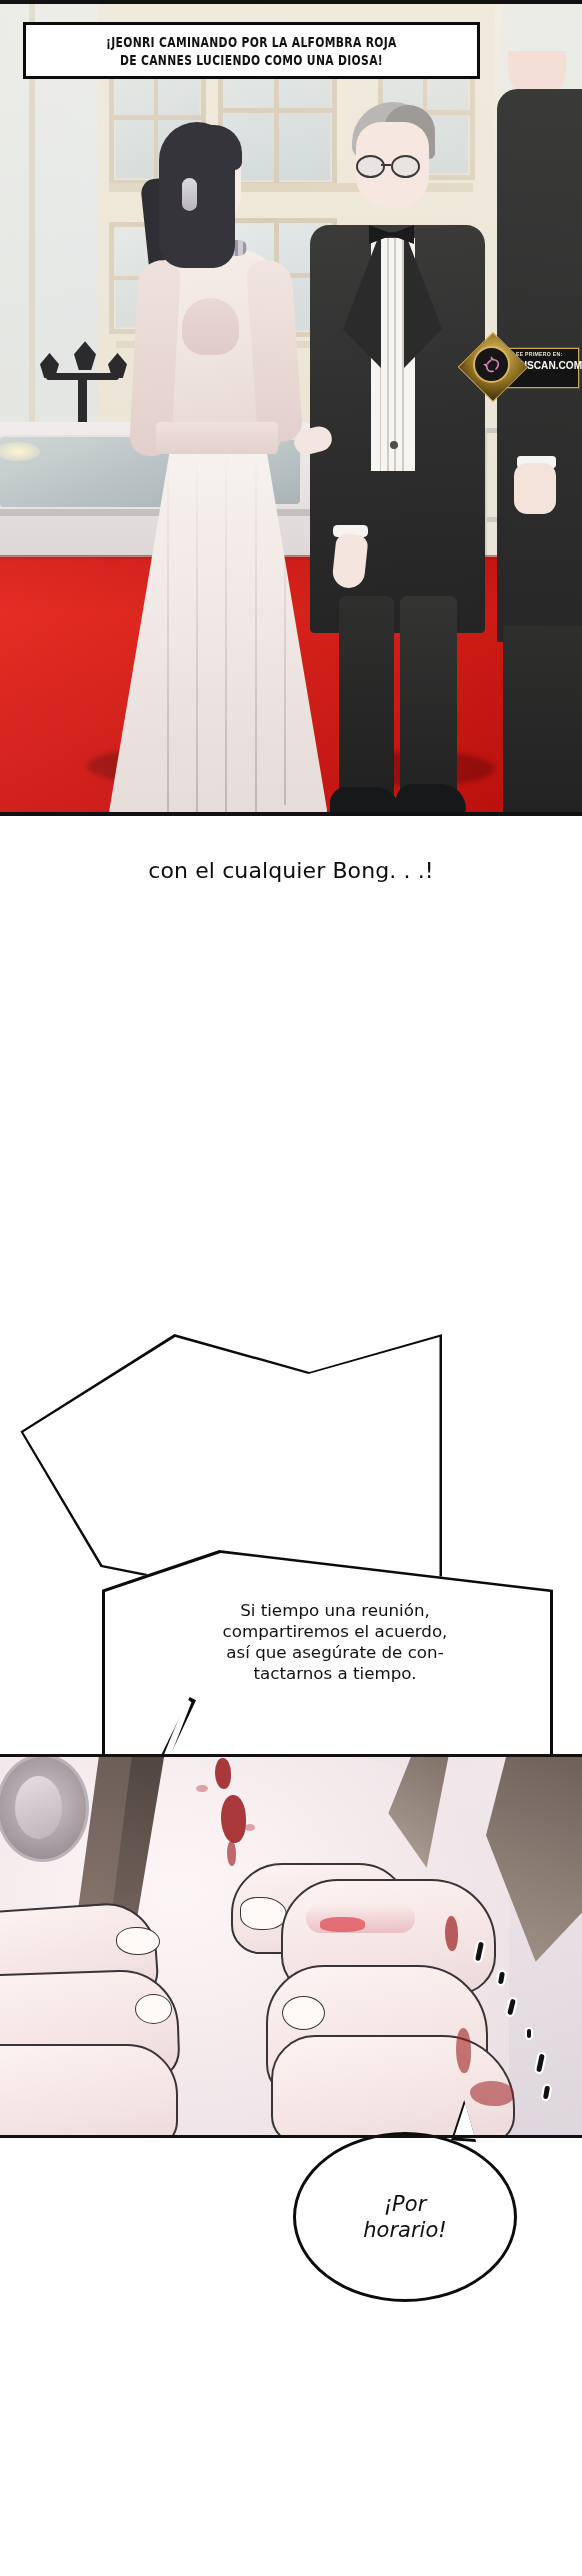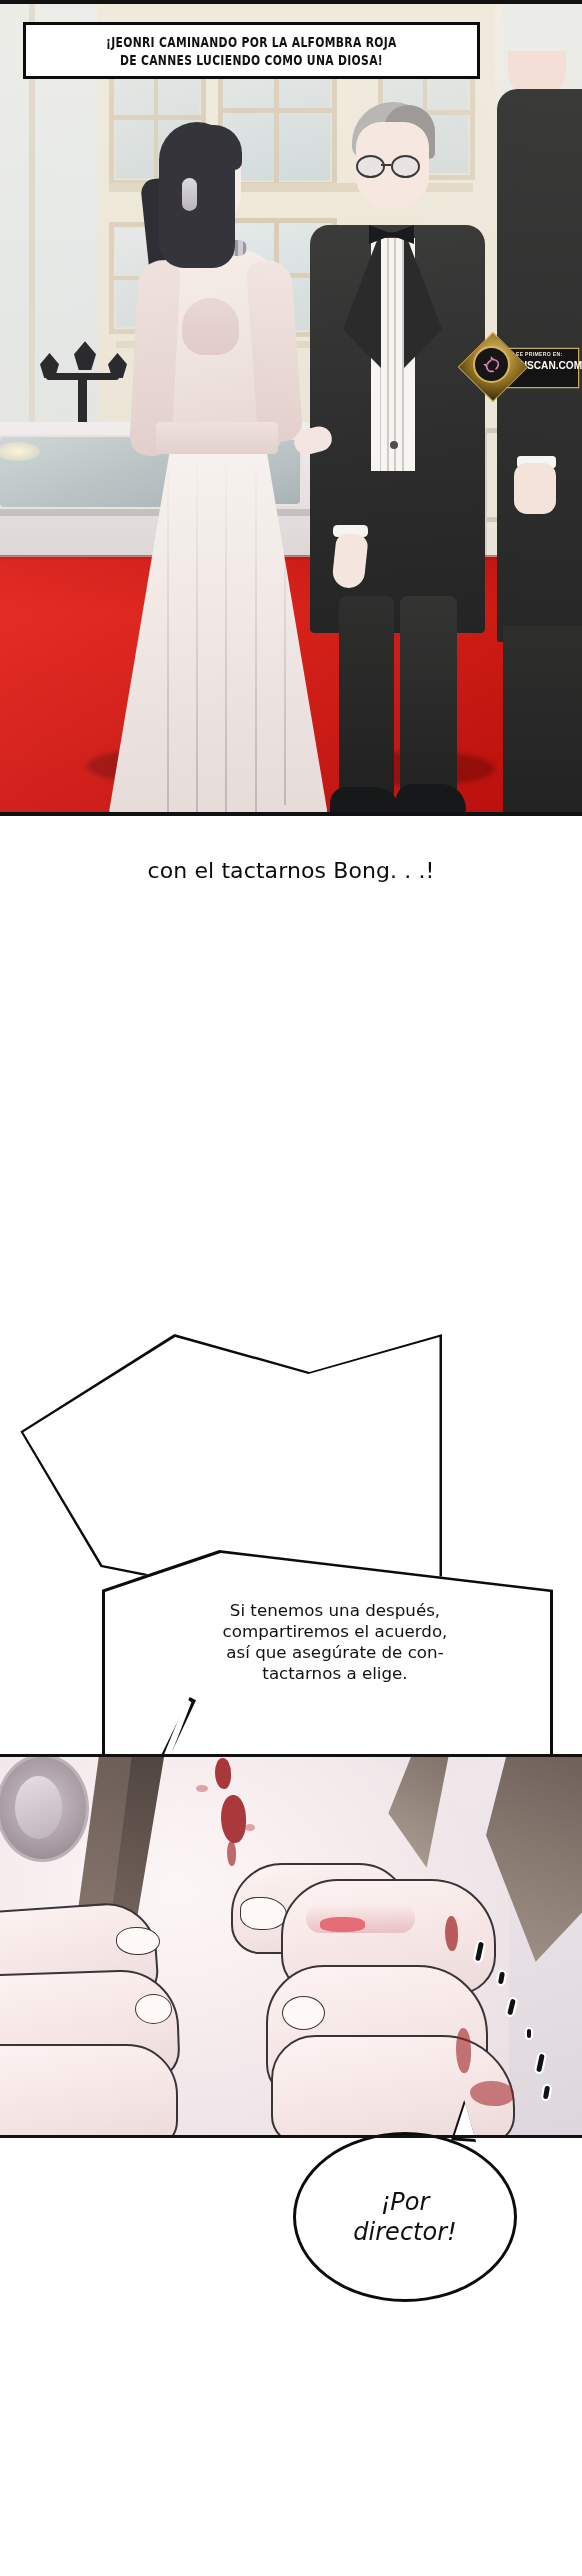--- a/index.html
+++ b/index.html
@@ -226,21 +226,21 @@
         border:2.2px solid #3a3338;}
   .nail{position:absolute;background:#fffaf8;border:1.5px solid #3a3338;}
   .blush{position:absolute;background:linear-gradient(180deg,rgba(233,176,181,.0),rgba(226,158,166,.55));}
   .sweat{position:absolute;background:#111;border-radius:50% 50% 50% 50%;
         box-shadow:0 0 0 2.2px #fff;}
 
   
   .oval{position:absolute;left:293px;top:2132px;width:218px;height:164px;
         background:#fff;border:3.6px solid #0c0c0c;border-radius:50%;z-index:20;
         display:flex;align-items:center;justify-content:center;}
-  .oval span{font-family:"DejaVu Sans",sans-serif;font-style:italic;font-size:24px;
+  .oval span{font-family:"DejaVu Sans",sans-serif;font-style:italic;font-size:21px;
         line-height:1.25;color:#111;text-align:center;display:block;}
   .ovaltail{position:absolute;left:451px;top:2100px;width:33px;height:42px;background:#0c0c0c;
         clip-path:polygon(40% 0,76% 100%,0 96%);z-index:19;}
   .ovaltail-in{position:absolute;left:454px;top:2103px;width:28px;height:36px;background:#fff;
         clip-path:polygon(40% 0,76% 100%,0 96%);z-index:21;}
 </style>
 </head>
 <body>
 
 <div class="page">
@@ -393,21 +393,21 @@
                    C5.8 11 5 12.6 5 14.2 C5 16 6.2 17.5 8 18.4 L8 21 L5.6 19.6
                    C4 18.3 3 16.4 3 14.2 C3 12.4 3.7 10.6 5 9 Z" fill="#e07fb8"></path>
         </svg>
       </div>
     </div>
 
     <div class="p1-botbar"></div>
   </div>
 
   <div class="narration">
-    <p>con el tactarnos Bong. . .!</p>
+    <p>con el cualquier Bong. . .!</p>
   </div>
 
   <div class="bubwrap">
 
     <div class="hex hexA">
       <div class="fill"></div>
         <div class="inner"></div>
     </div>
 
     <div class="hex hexB">
@@ -415,24 +415,24 @@
         <div class="inner"></div>
     </div>
 
     <div class="tail" style="left:151px;top:394px;width:45px;height:82px;
          clip-path:polygon(86% 0,100% 4%,18% 100%,2% 94%);"></div>
     <div class="tail" style="left:154px;top:396px;width:39px;height:79px;background:#fff;
          clip-path:polygon(84% 0,96% 4%,20% 100%,6% 94%);"></div>
 
 
     <div class="bubtext btB">
-      <div>Si tenemos una después,</div>
+      <div>Si tiempo una reunión,</div>
       <div>compartiremos el acuerdo,</div>
       <div>así que asegúrate de con-</div>
-      <div>tactarnos a elige.</div>
+      <div>tactarnos a tiempo.</div>
     </div>
   </div>
 
   <div class="panel2">
     <div class="p2-top"></div>
     <div class="p2-face"></div>
 
     <div class="p2-hairL"></div>
     <div class="p2-hairL2"></div>
     <div class="p2-hairR"></div>
@@ -475,18 +475,18 @@
     <div class="sweat" style="left:544px;top:332px;width:5.1px;height:13px;border-radius:2.9px;transform:rotate(10deg);"></div>
 
     <div class="p2-bot"></div>
   </div>
 
   <div class="ovaltail"></div>
   <div class="ovaltail-in"></div>
   <div class="oval">
     <span>
       <em style="font-style:italic;">¡Por</em><br>
-      <em style="font-style:italic;">director!</em>
+      <em style="font-style:italic;">horario!</em>
     </span>
   </div>
 
 </div>
 
 
 </body></html>

